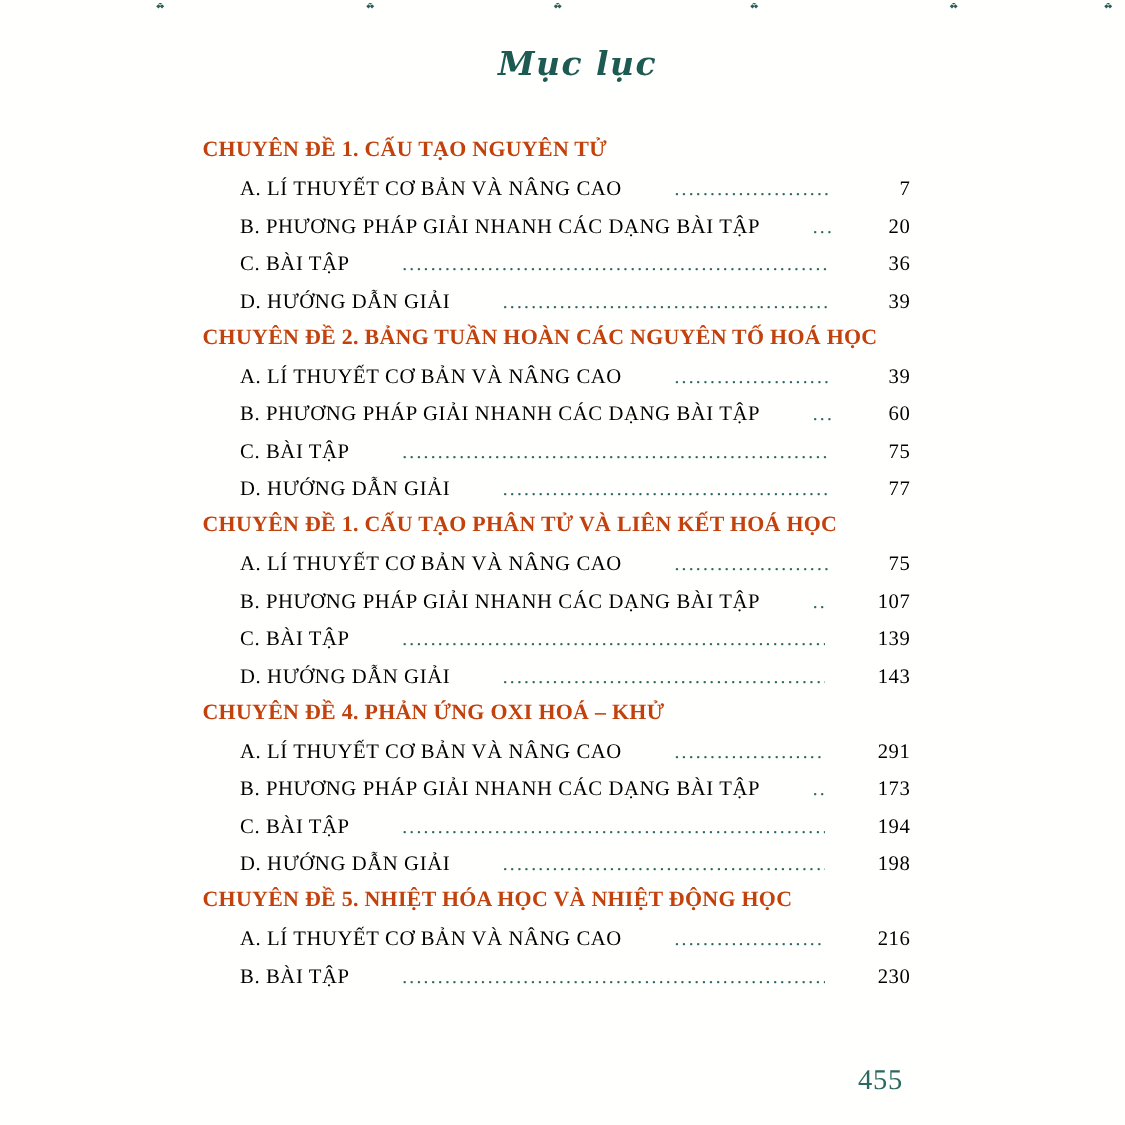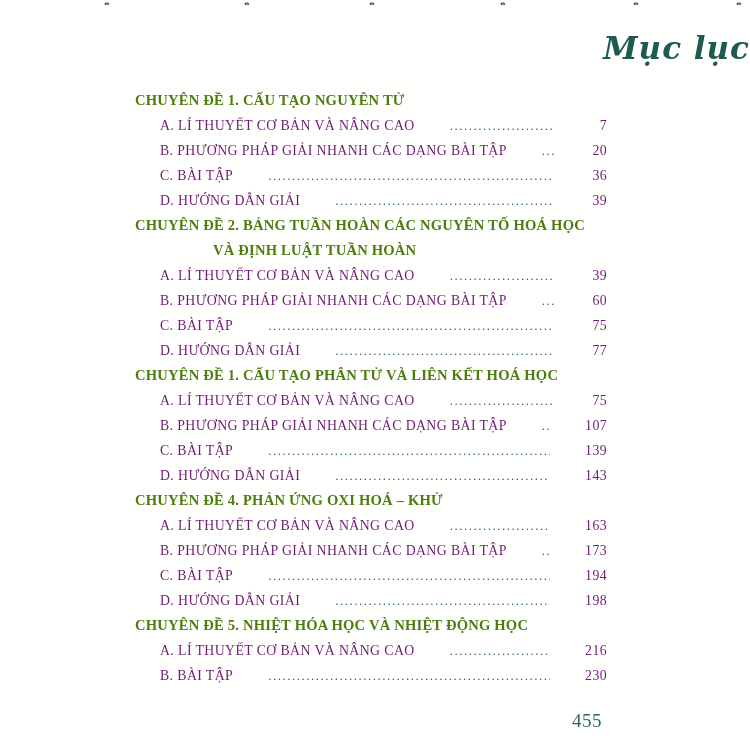--- a/index.html
+++ b/index.html
@@ -16,52 +16,52 @@
   }
   
   .artifacts{position:absolute;top:0;left:0;width:100%;height:14px;}
   .artifact{
     position:absolute;top:2px;width:9px;height:9px;
     color:#2e5f57;font-size:13px;line-height:9px;overflow:hidden;
   }
   .title{
     margin:0;
     position:absolute;top:30px;left:0;right:0;
-    text-align:right;
+    text-align:center;
     font-family:"DejaVu Serif", serif;
     font-style:italic;
     font-weight:bold;
-    font-size:31px;
+    font-size:22px;
     color:#1d5a52;
     letter-spacing:1px;
     padding-left:20px;
   }
   .toc{
     position:absolute;
     top:88px;left:135px;
     width:472px;
     color:#2b685f;
   }
   .heading{
     font-weight:bold;
     font-size:14.6px;
     letter-spacing:0.2px;
     height:25px;line-height:25px;
-    color:#4d7c0f;
+    color:#c2410c;
     white-space:nowrap;
   }
   .heading2{padding-left:78px;}
   .entry{
     display:flex;
     align-items:center;
     height:25px;line-height:25px;
     font-size:13.8px;
     letter-spacing:0.4px;
     padding-left:25px;
-    color:#701a75;
+    color:#000000;
     white-space:nowrap;
     gap:32px;
   }
   .entry .label{flex:0 0 auto;}
   .entry .leader{
     flex:1 1 auto;
     overflow:hidden;
     white-space:nowrap;
     margin:0 3px;
     color:#2b685f;
@@ -116,21 +116,20 @@
         <span class="label">C. BÀI TẬP</span>
         <span class="leader"></span>
         <span class="pnum">36</span>
       </div>
       <div class="entry">
         <span class="label">D. HƯỚNG DẪN GIẢI</span>
         <span class="leader"></span>
         <span class="pnum">39</span>
       </div>
       <div class="heading">CHUYÊN ĐỀ 2. BẢNG TUẦN HOÀN CÁC NGUYÊN TỐ HOÁ HỌC</div>
-      <div class="heading heading2">VÀ ĐỊNH LUẬT TUẦN HOÀN</div>
       <div class="entry">
         <span class="label">A. LÍ THUYẾT CƠ BẢN VÀ NÂNG CAO</span>
         <span class="leader"></span>
         <span class="pnum">39</span>
       </div>
       <div class="entry">
         <span class="label">B. PHƯƠNG PHÁP GIẢI NHANH CÁC DẠNG BÀI TẬP</span>
         <span class="leader"></span>
         <span class="pnum">60</span>
       </div>
@@ -162,21 +161,21 @@
       </div>
       <div class="entry">
         <span class="label">D. HƯỚNG DẪN GIẢI</span>
         <span class="leader"></span>
         <span class="pnum">143</span>
       </div>
       <div class="heading">CHUYÊN ĐỀ 4. PHẢN ỨNG OXI HOÁ – KHỬ</div>
       <div class="entry">
         <span class="label">A. LÍ THUYẾT CƠ BẢN VÀ NÂNG CAO</span>
         <span class="leader"></span>
-        <span class="pnum">163</span>
+        <span class="pnum">291</span>
       </div>
       <div class="entry">
         <span class="label">B. PHƯƠNG PHÁP GIẢI NHANH CÁC DẠNG BÀI TẬP</span>
         <span class="leader"></span>
         <span class="pnum">173</span>
       </div>
       <div class="entry">
         <span class="label">C. BÀI TẬP</span>
         <span class="leader"></span>
         <span class="pnum">194</span>

